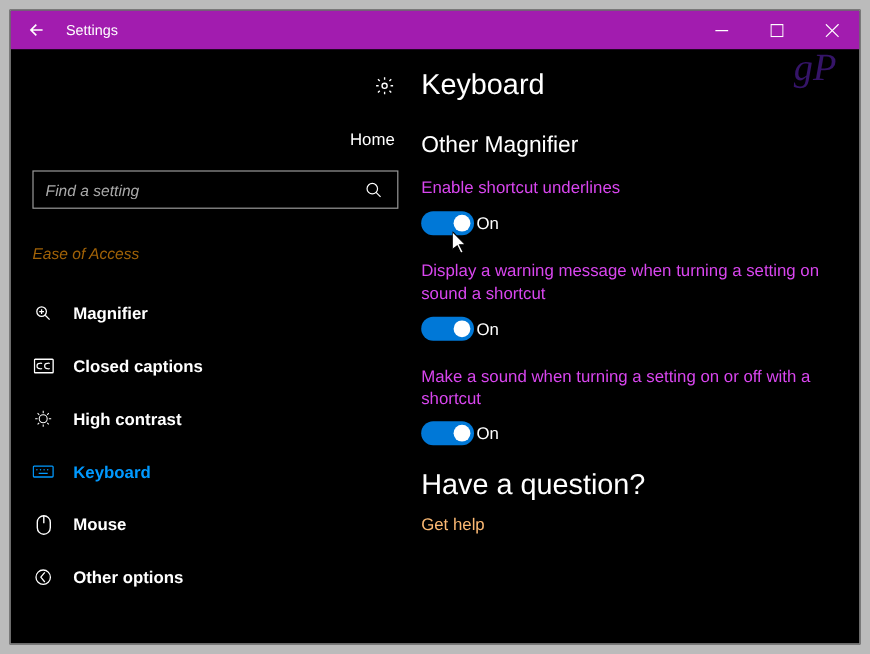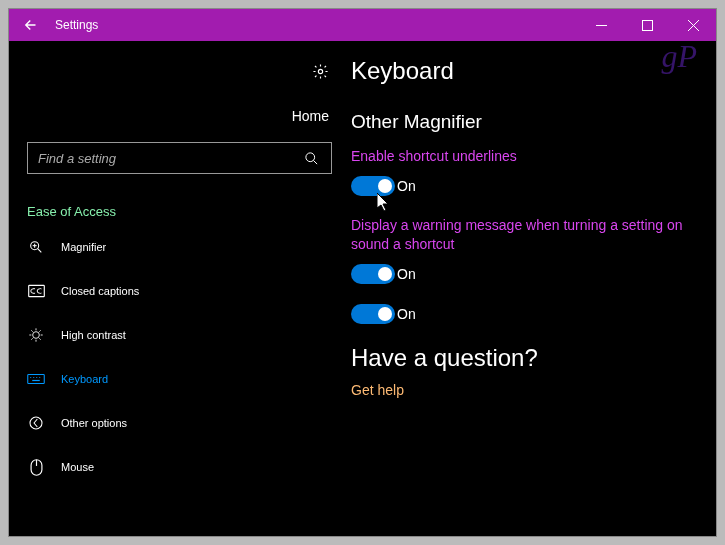--- a/index.html
+++ b/index.html
@@ -12,22 +12,22 @@
 .winbtn { width: 46px; height: 32px; display: flex; align-items: center; justify-content: center; }
 .content { display: flex; height: calc(100% - 32px); color: #fff; }
 .sidebar { width: 320px; padding: 12px 0 0 18px; }
 .home-row { display: flex; align-items: flex-end; gap: 28px; padding: 10px 0 14px 0; cursor: pointer; flex-direction: column; }
 .home-row .icon { width: 18px; display: flex; justify-content: center; }
 .home-label { font-size: 14px; }
 .search-wrap { width: 305px; height: 32px; border: 1px solid #999; display: flex; align-items: center; padding-left: 10px; margin-top: 4px; justify-content: flex-end; }
 .search-input { flex: 1; background: transparent; border: none; outline: none; color: #fff; font-size: 13px; font-style: italic; }
 .search-input::placeholder { color: #aaa; font-style: italic; }
 .search-icon { width: 40px; display: flex; align-items: center; justify-content: center; }
-.section-title { color: #86efac; font-size: 13px; margin-top: 30px; margin-bottom: 6px; }
-.nav-item { display: flex; align-items: center; gap: 16px; height: 44px; cursor: pointer; font-size: 11px; }
+.section-title { color: #a16207; font-size: 13px; margin-top: 30px; margin-bottom: 20px; font-style: italic; }
+.nav-item { display: flex; align-items: center; gap: 16px; height: 44px; cursor: pointer; font-size: 14px; font-weight: bold; }
 .nav-item .icon { width: 18px; display: flex; justify-content: center; color: #fff; }
 .nav-item.active { color: #0099ff; }
 .nav-item.active .icon { color: #0099ff; }
 .main { flex: 1; padding: 16px 30px 0 22px; overflow: hidden; }
 .page-title { font-size: 24px; font-weight: 300; margin-bottom: 26px; }
 .sub-title { font-size: 19px; font-weight: 400; margin-bottom: 14px; }
 .setting-label { font-size: 14px; color: #d946ef; margin-bottom: 10px; line-height: 1.35; max-width: 340px; }
 .toggle-row { display: flex; align-items: center; gap: 2px; margin-bottom: 20px; }
 .toggle { width: 44px; height: 20px; background: #0078d7; border-radius: 10px; position: relative; cursor: pointer; }
 .toggle .knob { position: absolute; right: 3px; top: 3px; width: 14px; height: 14px; background: #fff; border-radius: 50%; }
@@ -134,36 +134,36 @@
               <line x1="13" y1="5" x2="13" y2="5" stroke-linecap="round" stroke-width="1.6"></line>
               <line x1="17" y1="5" x2="17" y2="5" stroke-linecap="round" stroke-width="1.6"></line>
               <line x1="7" y1="9" x2="17" y2="9" stroke-width="1.6"></line>
             </svg>
         </span>
         <span>Keyboard</span>
       </div>
 
       <div class="nav-item">
         <span class="icon">
+          <svg width="13" height="17" viewBox="0 0 16 22" fill="none" stroke="currentColor" stroke-width="1.5">
+              <rect x="1" y="1" width="14" height="20" rx="7"></rect>
+              <line x1="8" y1="1" x2="8" y2="9"></line>
+            </svg>
+        </span>
+        <span>Mouse</span>
+      </div>
+
+      <div class="nav-item">
+        <span class="icon">
           <svg width="16" height="16" viewBox="0 0 24 24" fill="none" stroke="currentColor" stroke-width="1.6">
               <circle cx="12" cy="12" r="9"></circle>
               <path d="M14 6l-5 6 5 6" stroke-linejoin="round"></path>
             </svg>
         </span>
         <span>Other options</span>
-      </div>
-
-      <div class="nav-item">
-        <span class="icon">
-          <svg width="13" height="17" viewBox="0 0 16 22" fill="none" stroke="currentColor" stroke-width="1.5">
-              <rect x="1" y="1" width="14" height="20" rx="7"></rect>
-              <line x1="8" y1="1" x2="8" y2="9"></line>
-            </svg>
-        </span>
-        <span>Mouse</span>
       </div>
     </div>
 
     <div class="main">
       <div class="page-title">Keyboard</div>
       <div class="sub-title">Other Magnifier</div>
 
       <div class="setting-label">Enable shortcut underlines</div>
       <div class="toggle-row">
         <div class="toggle">
@@ -173,20 +173,21 @@
       </div>
 
       <div class="setting-label">Display a warning message when turning a setting on sound a shortcut</div>
       <div class="toggle-row">
         <div class="toggle">
             <div class="knob"></div>
           </div>
         <span class="toggle-state">On</span>
       </div>
 
+      <div class="setting-label">Make a sound when turning a setting on or off with a shortcut</div>
       <div class="toggle-row">
         <div class="toggle">
             <div class="knob"></div>
           </div>
         <span class="toggle-state">On</span>
       </div>
 
       <div class="question-title">Have a question?</div>
       <div class="link">Get help</div>
 

